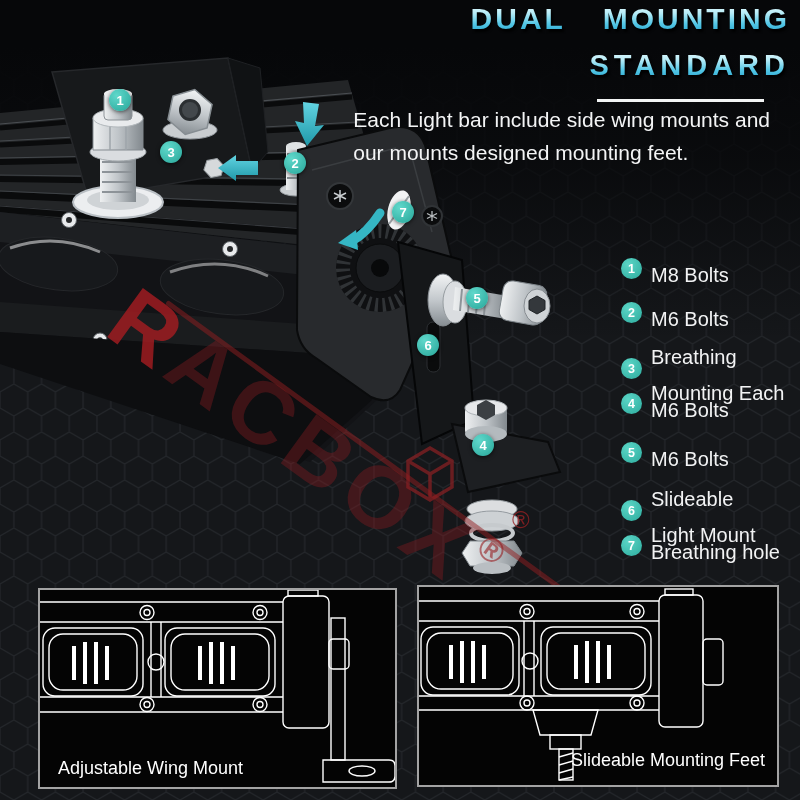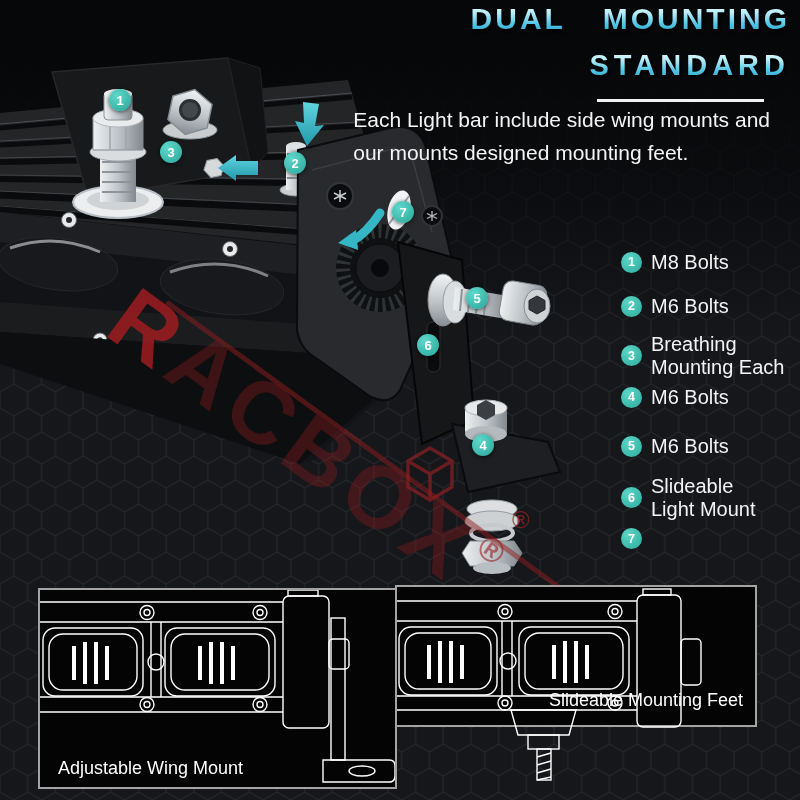--- a/index.html
+++ b/index.html
@@ -33,21 +33,21 @@
   .subtitle span{display:block;}
 
   
   .legend-item{position:absolute;left:621px;display:flex;align-items:center;gap:9px;z-index:6;color:#f2f3f4;font-size:20px;}
   .legend-num{
     flex:0 0 21px;width:21px;height:21px;border-radius:50%;
     background:radial-gradient(circle at 35% 30%,#5bd5c6,#2cab9d);
     color:#fff;font-size:12.5px;font-weight:bold;
     display:flex;align-items:center;justify-content:center;
   }
-  .legend-label span{display:block;line-height:1.13;}
+  .legend-label span{display:block;line-height:1.13;margin-top:13px;}
   .legend-label span:empty{display:none;}
 
   
   .marker{
     position:absolute;width:22px;height:22px;margin-left:-11px;margin-top:-11px;border-radius:50%;
     background:radial-gradient(circle at 35% 30%,#60d8cb,#27a699);
     color:#fff;font-weight:bold;font-size:13px;z-index:5;
     display:flex;align-items:center;justify-content:center;
     box-shadow:0 1px 4px rgba(0,0,0,.65);
   }
@@ -299,20 +299,23 @@
 </div>
 <div class="legend-item" style="top:475px">
   <span class="legend-num">6</span>
   <span class="legend-label">
       <span>Slideable</span>
       <span>Light Mount</span>
     </span>
 </div>
 <div class="legend-item" style="top:528px">
   <span class="legend-num">7</span>
+  <span class="legend-label">
+      <span>Breathing hole</span>
+    </span>
 </div>
 
 <div class="marker" style="left:120px;top:100px">1</div>
 <div class="marker" style="left:295px;top:163px">2</div>
 <div class="marker" style="left:171px;top:152px">3</div>
 <div class="marker" style="left:483px;top:445px">4</div>
 <div class="marker" style="left:477px;top:298px">5</div>
 <div class="marker" style="left:428px;top:345px">6</div>
 <div class="marker" style="left:403px;top:212px">7</div>
 
@@ -349,21 +352,21 @@
         <rect x="65" y="56" width="4" height="34"></rect>
       <rect x="158" y="56" width="4" height="34"></rect>
         <rect x="169" y="52" width="4" height="42"></rect>
       <rect x="180" y="52" width="4" height="42"></rect>
         <rect x="191" y="56" width="4" height="34"></rect>
     </g>
   </svg>
   <div class="diag-cap cap-left">Adjustable Wing Mount</div>
 </div>
 
-<div class="diag" style="left:395px;top:585px;width:362px;height:142px">
+<div class="diag" style="left:417px;top:585px;width:362px;height:202px">
   <svg width="358" height="198" viewBox="0 0 358 198" preserveAspectRatio="none">
     <g stroke="#ffffff" stroke-width="1.4" fill="none">
       <path d="M0 14 H240 M0 34 H240"></path>
       <circle cx="108" cy="24.5" r="7"></circle>
         <circle cx="108" cy="24.5" r="3"></circle>
       <circle cx="218" cy="24.5" r="7"></circle>
         <circle cx="218" cy="24.5" r="3"></circle>
       <rect x="2" y="40" width="98" height="68" rx="12"></rect>
       <rect x="8" y="46" width="86" height="56" rx="14"></rect>
       <circle cx="111" cy="74" r="8"></circle>

